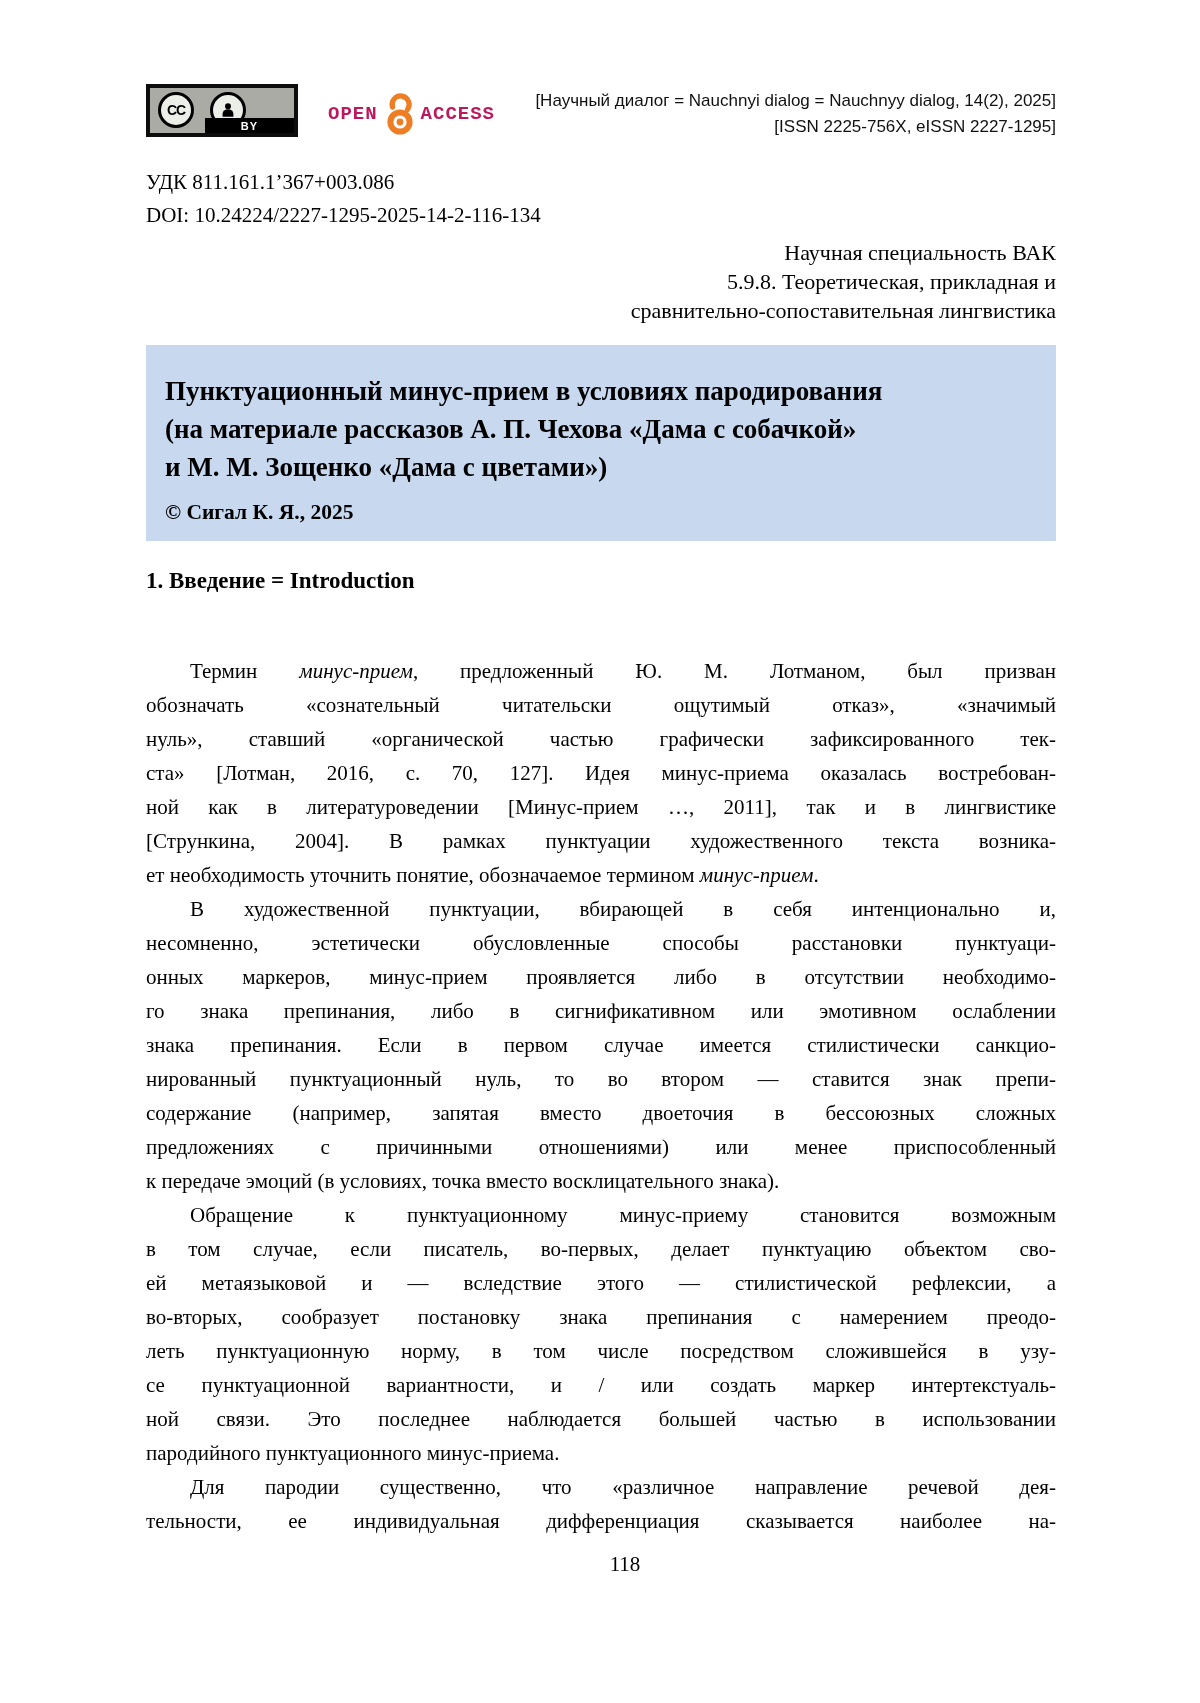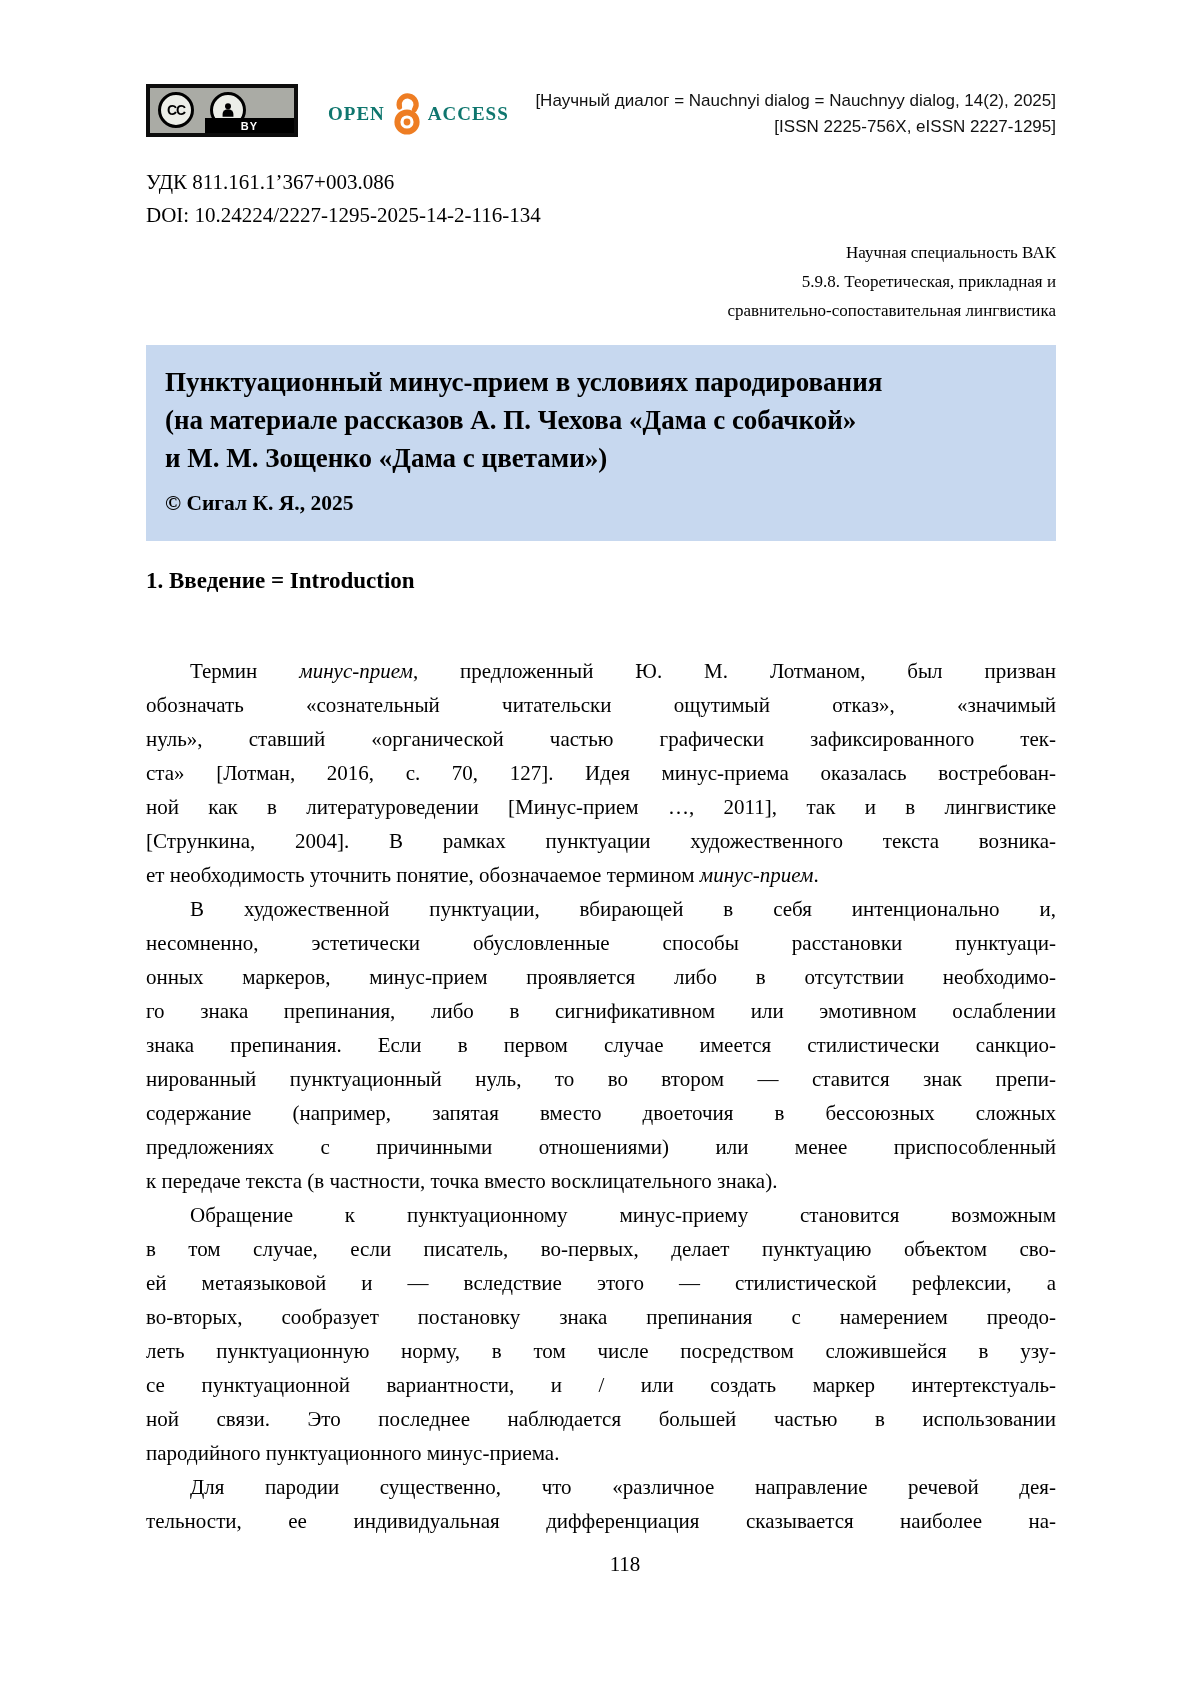--- a/index.html
+++ b/index.html
@@ -11,34 +11,34 @@
   .cc-badge{position:relative;width:152px;height:53px;background:var(--badge-gray,#aaaba5);
             border:4px solid #0d0d0d;box-sizing:border-box;flex:0 0 auto;}
   .cc-circle{position:absolute;top:4px;width:30px;height:30px;border:3px solid #000;border-radius:50%;
              background:#eceee8;display:flex;align-items:center;justify-content:center;box-sizing:content-box;}
   .cc-circle.cc{left:8px;font-family:"Liberation Sans",sans-serif;font-weight:bold;font-size:14px;letter-spacing:-1px;}
   .cc-circle.person{left:60px;}
   .cc-by-strip{position:absolute;right:0;bottom:0;width:62%;height:15px;background:#000;color:#fff;
                display:flex;align-items:center;justify-content:center;
                font-family:"Liberation Sans",sans-serif;font-weight:bold;font-size:11px;letter-spacing:1px;}
   .oa-logo{display:flex;align-items:center;margin-left:30px;margin-top:8px;flex:0 0 auto;}
-  .oa-word{font-family:Liberation Serif, serif;font-weight:bold;font-size:19px;
-           letter-spacing:1px;color:#0f766e;}
+  .oa-word{font-family:Liberation Mono, monospace;font-weight:bold;font-size:19px;
+           letter-spacing:1px;color:#be185d;}
   .oa-lock{color:var(--oa-orange,#ee7d23);margin:0 5px;display:block;}
   .journal-info{margin-left:auto;text-align:right;font-family:"Liberation Sans","DejaVu Sans",sans-serif;
                 font-size:17px;line-height:26px;padding-top:4px;color:#111;}
 
   
   .udc{position:absolute;left:146px;top:170px;font-size:21px;}
   .doi{position:absolute;left:146px;top:203px;font-size:21px;}
-  .vak{position:absolute;right:144px;top:238px;text-align:right;font-size:17px;line-height:29px;}
+  .vak{position:absolute;right:144px;top:238px;text-align:right;font-size:22px;line-height:29px;}
 
   
   .title-box{position:absolute;left:146px;top:345px;width:910px;height:196px;box-sizing:border-box;
-             background:var(--title-bg,#c7d8ef);padding:18px 19px;}
+             background:var(--title-bg,#c7d8ef);padding:27px 19px;}
   .title{font-weight:bold;font-size:27px;line-height:38px;}
   .author{font-weight:bold;font-size:21.5px;margin-top:14px;}
 
   
   .section-heading{position:absolute;left:146px;top:568px;font-size:23px;font-weight:bold;}
   .body-text{position:absolute;left:146px;top:634px;width:910px;font-size:21px;margin-top:20px;}
   .line{text-align:justify;text-align-last:justify;line-height:34px;}
   .line.first{text-indent:44px;}
   .line.last{text-align-last:left;}
 
@@ -112,21 +112,21 @@
       </div>
       <div>
         <div class="line first">В художественной пунктуации, вбирающей в себя интенционально и,</div>
         <div class="line">несомненно, эстетически обусловленные способы расстановки пунктуаци-</div>
         <div class="line">онных маркеров, минус-прием проявляется либо в отсутствии необходимо-</div>
         <div class="line">го знака препинания, либо в сигнификативном или эмотивном ослаблении</div>
         <div class="line">знака препинания. Если в первом случае имеется стилистически санкцио-</div>
         <div class="line">нированный пунктуационный нуль, то во втором — ставится знак препи-</div>
         <div class="line">содержание (например, запятая вместо двоеточия в бессоюзных сложных</div>
         <div class="line">предложениях с причинными отношениями) или менее приспособленный</div>
-        <div class="line last">к передаче текста (в частности, точка вместо восклицательного знака).</div>
+        <div class="line last">к передаче эмоций (в условиях, точка вместо восклицательного знака).</div>
       </div>
       <div>
         <div class="line first">Обращение к пунктуационному минус-приему становится возможным</div>
         <div class="line">в том случае, если писатель, во-первых, делает пунктуацию объектом сво-</div>
         <div class="line">ей метаязыковой и — вследствие этого — стилистической рефлексии, а</div>
         <div class="line">во-вторых, сообразует постановку знака препинания с намерением преодо-</div>
         <div class="line">леть пунктуационную норму, в том числе посредством сложившейся в узу-</div>
         <div class="line">се пунктуационной вариантности, и / или создать маркер интертекстуаль-</div>
         <div class="line">ной связи. Это последнее наблюдается большей частью в использовании</div>
         <div class="line last">пародийного пунктуационного минус-приема.</div>

